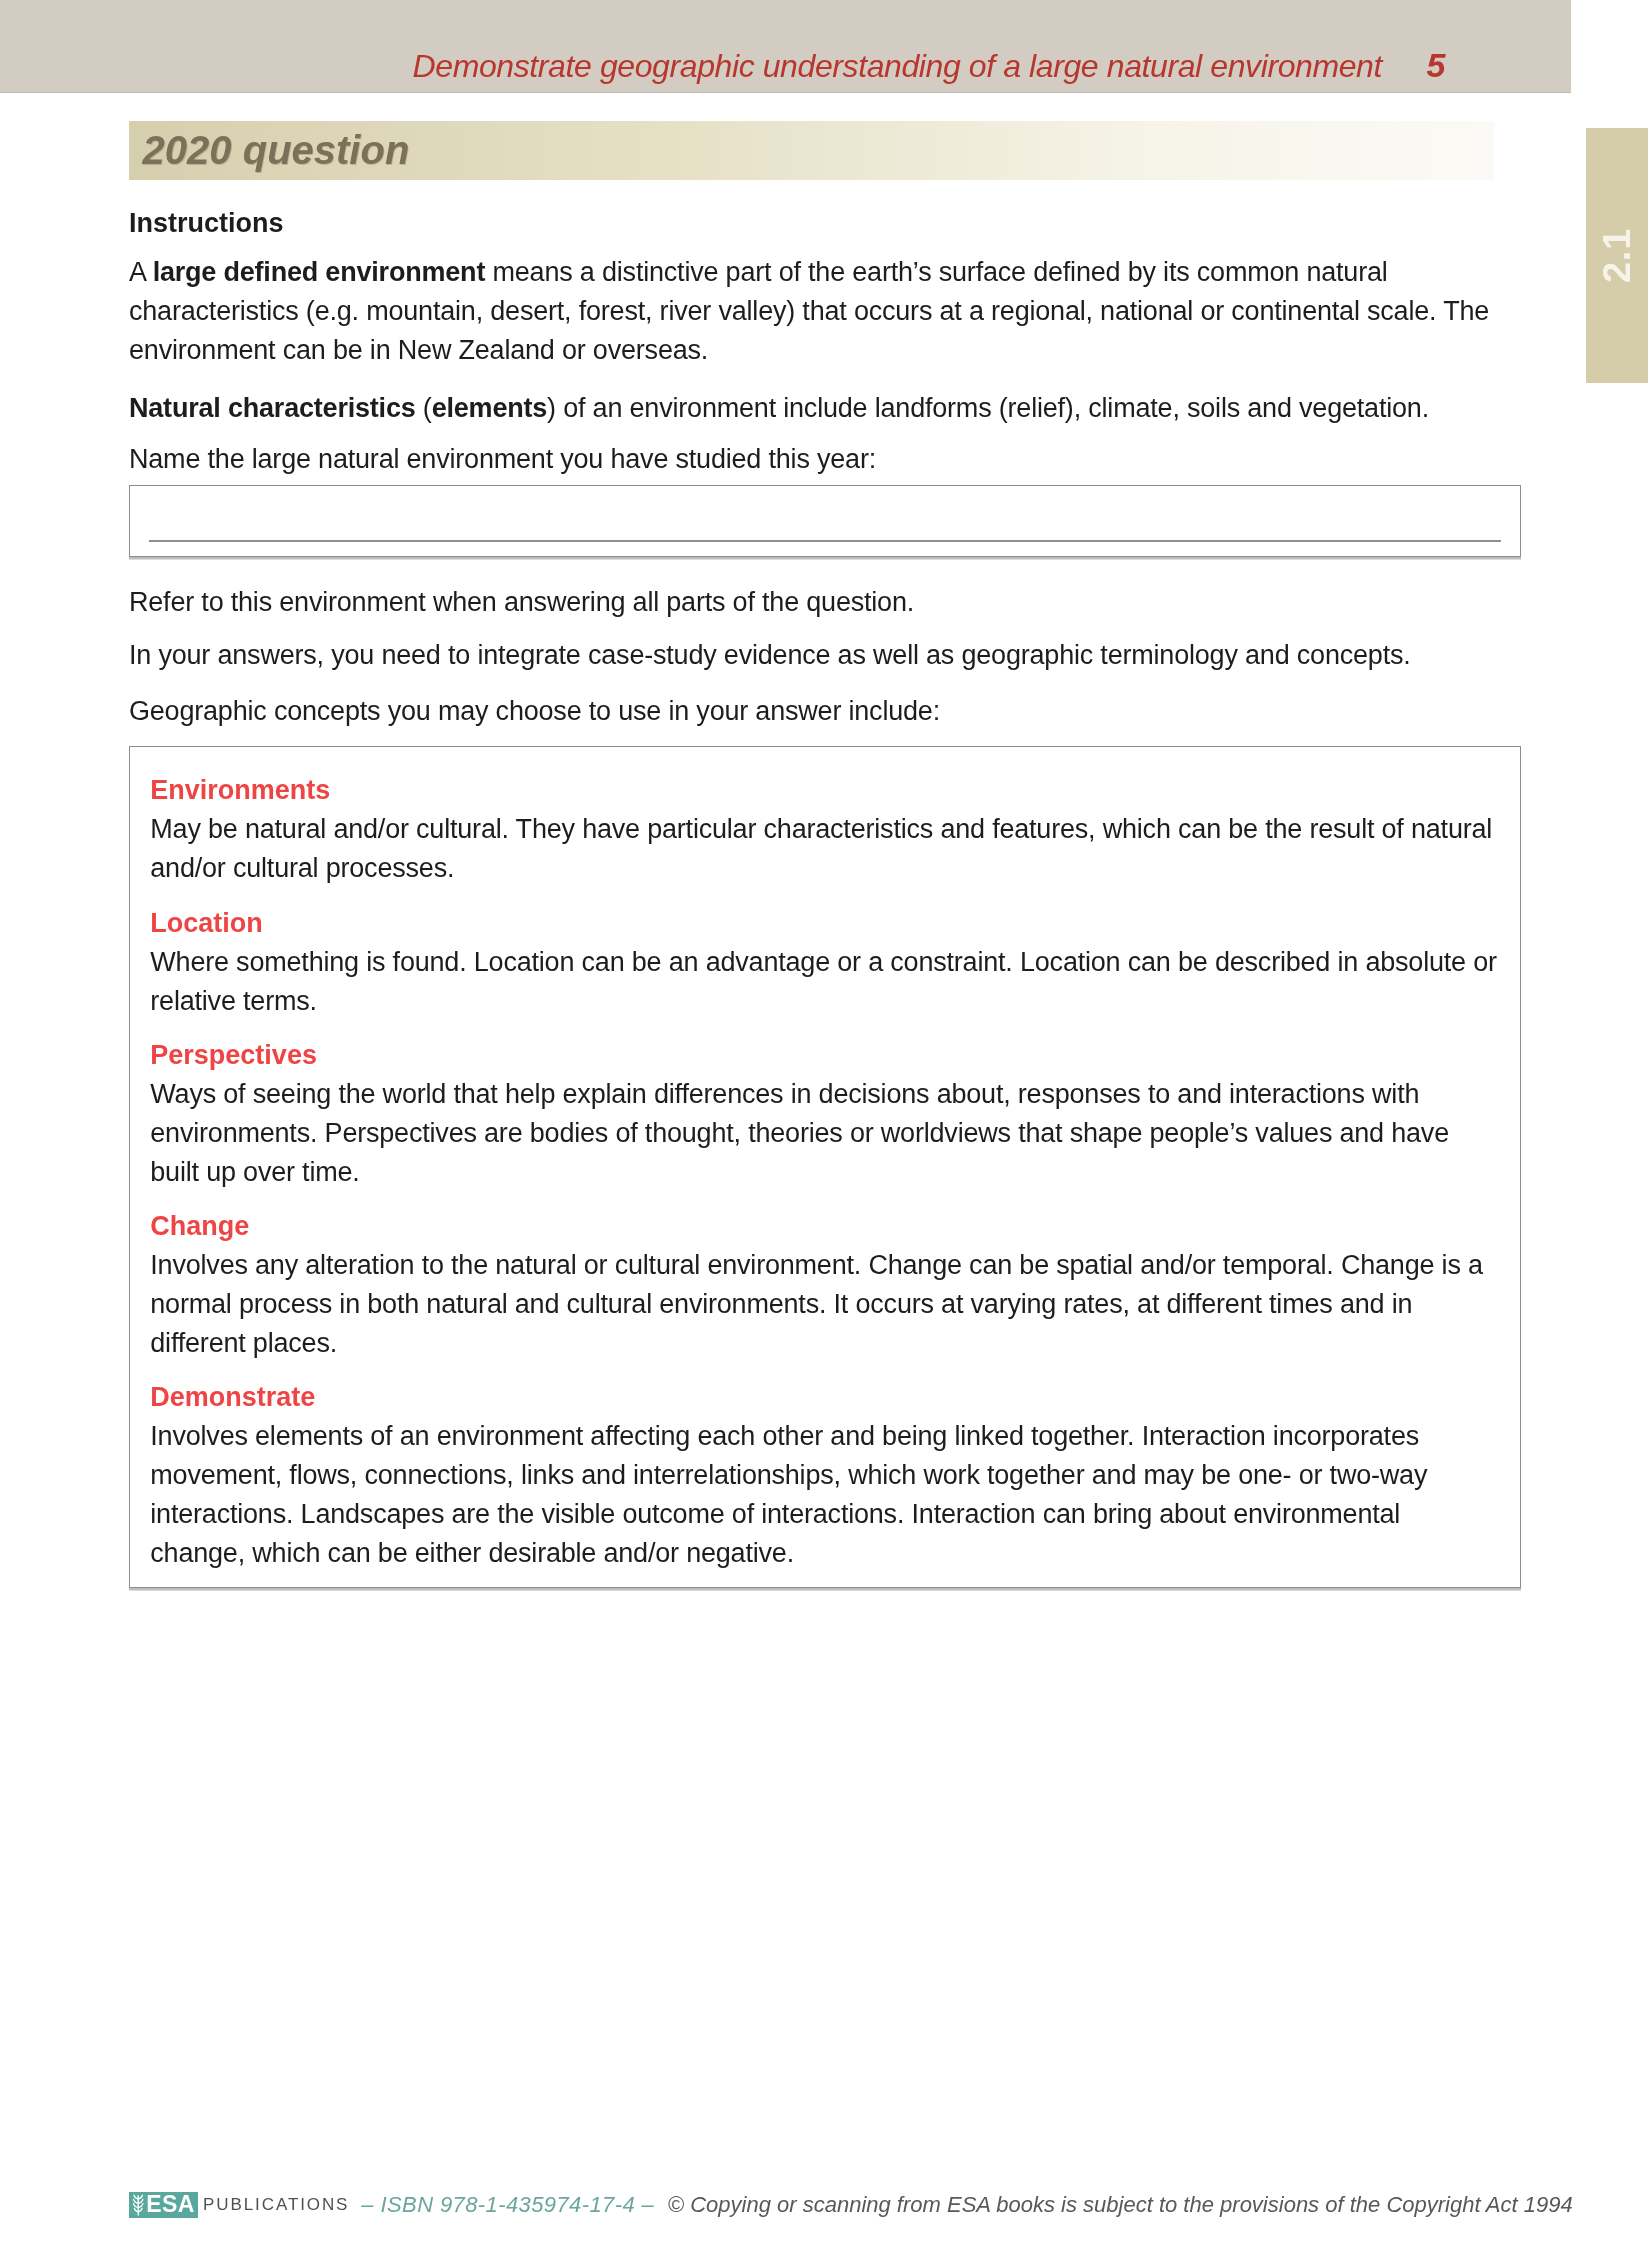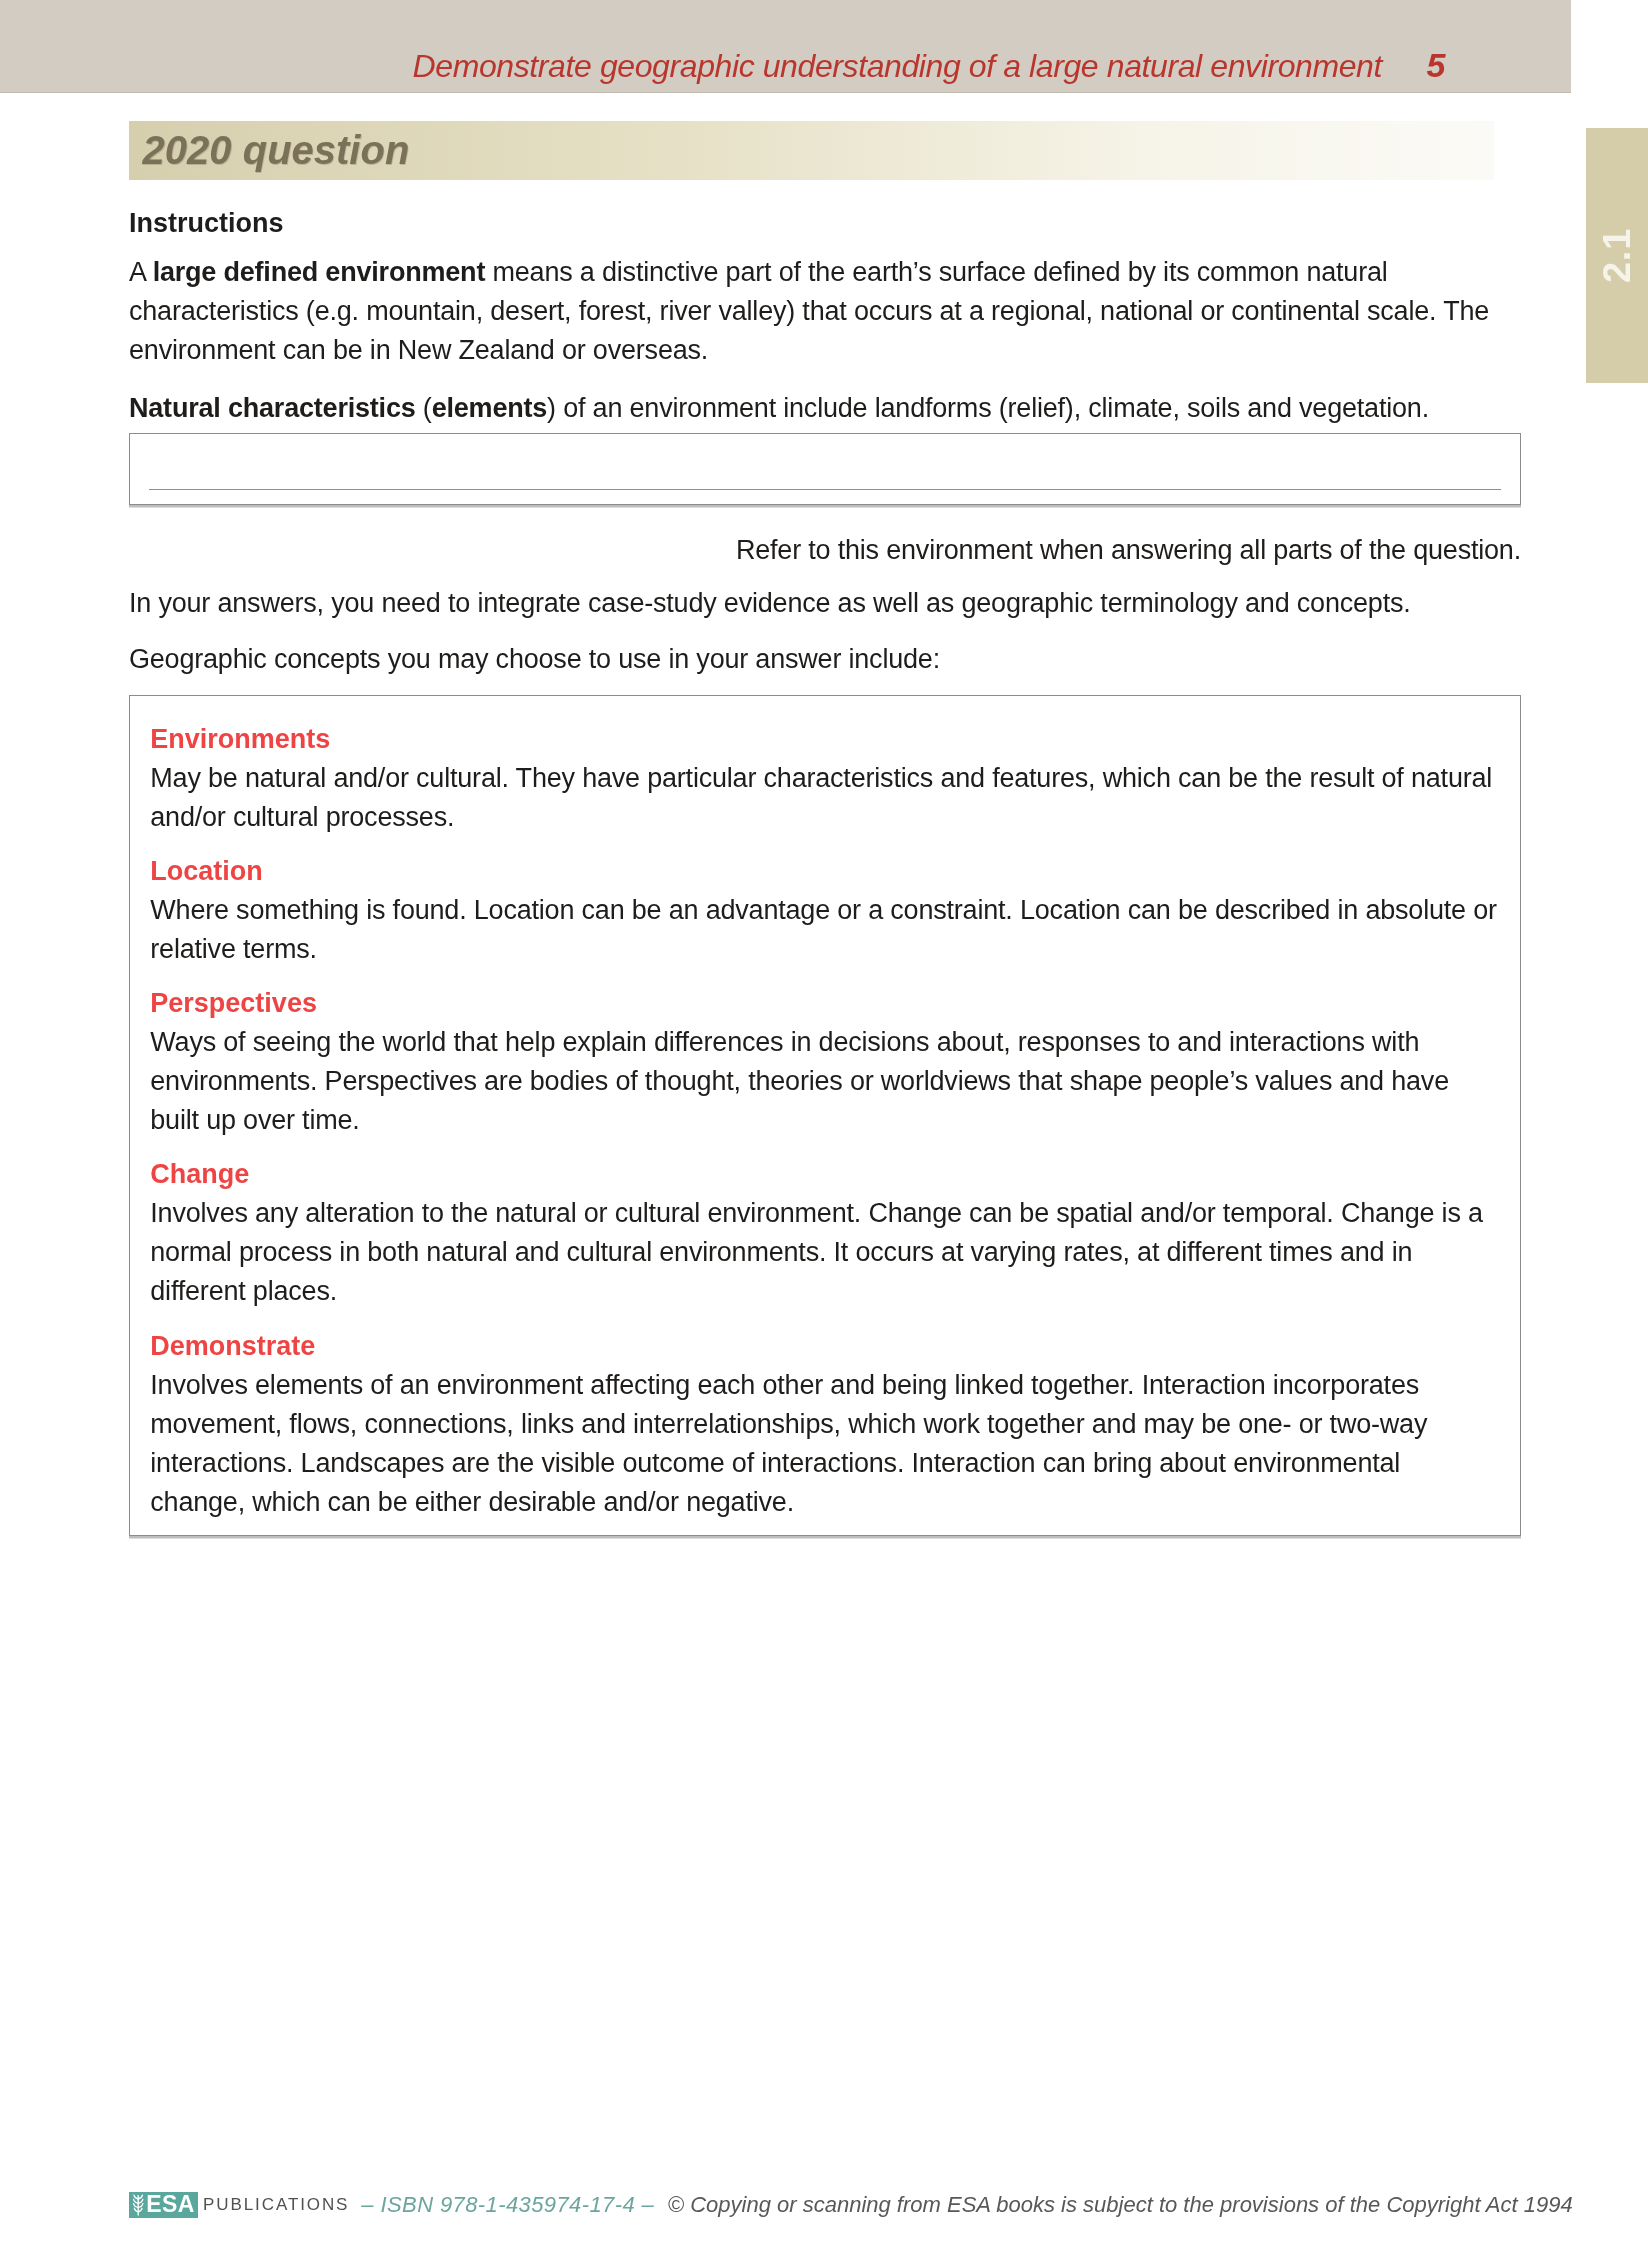--- a/index.html
+++ b/index.html
@@ -38,21 +38,21 @@
   
   .content{position:absolute;left:129px;top:180px;width:1392px;}
   .instructions-heading{
     margin:24px 0 0 0;font-size:27px;line-height:39px;font-weight:700;color:#1f1d1b;
   }
   .para{margin:0;font-size:27px;line-height:39px;letter-spacing:-0.2px;color:#1f1d1b;}
   .para b{font-weight:700;}
   #paras-top .para:nth-of-type(1){margin-top:10.2px;}
   #paras-top .para:nth-of-type(2){margin-top:18.6px;}
   #paras-top .para:nth-of-type(3){margin-top:12.7px;}
-  #paras-mid .para:nth-of-type(1){margin-top:26px;text-align:right;}
+  #paras-mid .para:nth-of-type(1){margin-top:26px;}
   #paras-mid .para:nth-of-type(2){margin-top:14.4px;}
   #paras-mid .para:nth-of-type(3){margin-top:17px;}
   
   .answer-box{
     margin-top:5.1px;height:72px;box-sizing:border-box;position:relative;
     border:1.7px solid #8c8c8c;background:#ffffff;box-shadow:0 2.5px 0 #bdbdbd;
   }
   .answer-line{
     position:absolute;left:18.6px;right:18.6px;bottom:13.6px;height:1.7px;background:#8f8f8f;
   }
@@ -104,20 +104,21 @@
   <div class="side-tab">
     <span class="tab-label">2.1</span>
   </div>
 
   <main class="content">
     <h2 class="instructions-heading">Instructions</h2>
 
     <div id="paras-top">
         <p class="para"><span>A </span><b>large defined environment</b><span> means a distinctive part of the earth’s surface defined by its common natural characteristics (e.g. mountain, desert, forest, river valley) that occurs at a regional, national or continental scale. The environment can be in New Zealand or overseas.</span></p>
         <p class="para"><b>Natural characteristics</b><span> (</span><b>elements</b><span>) of an environment include landforms (relief), climate, soils and vegetation.</span></p>
+        <p class="para"><span>Name the large natural environment you have studied this year:</span></p>
       </div>
 
     <div class="answer-box">
       <div class="answer-line"></div>
     </div>
 
     <div id="paras-mid">
         <p class="para"><span>Refer to this environment when answering all parts of the question.</span></p>
         <p class="para"><span>In your answers, you need to integrate case-study evidence as well as geographic terminology and concepts.</span></p>
         <p class="para"><span>Geographic concepts you may choose to use in your answer include:</span></p>

